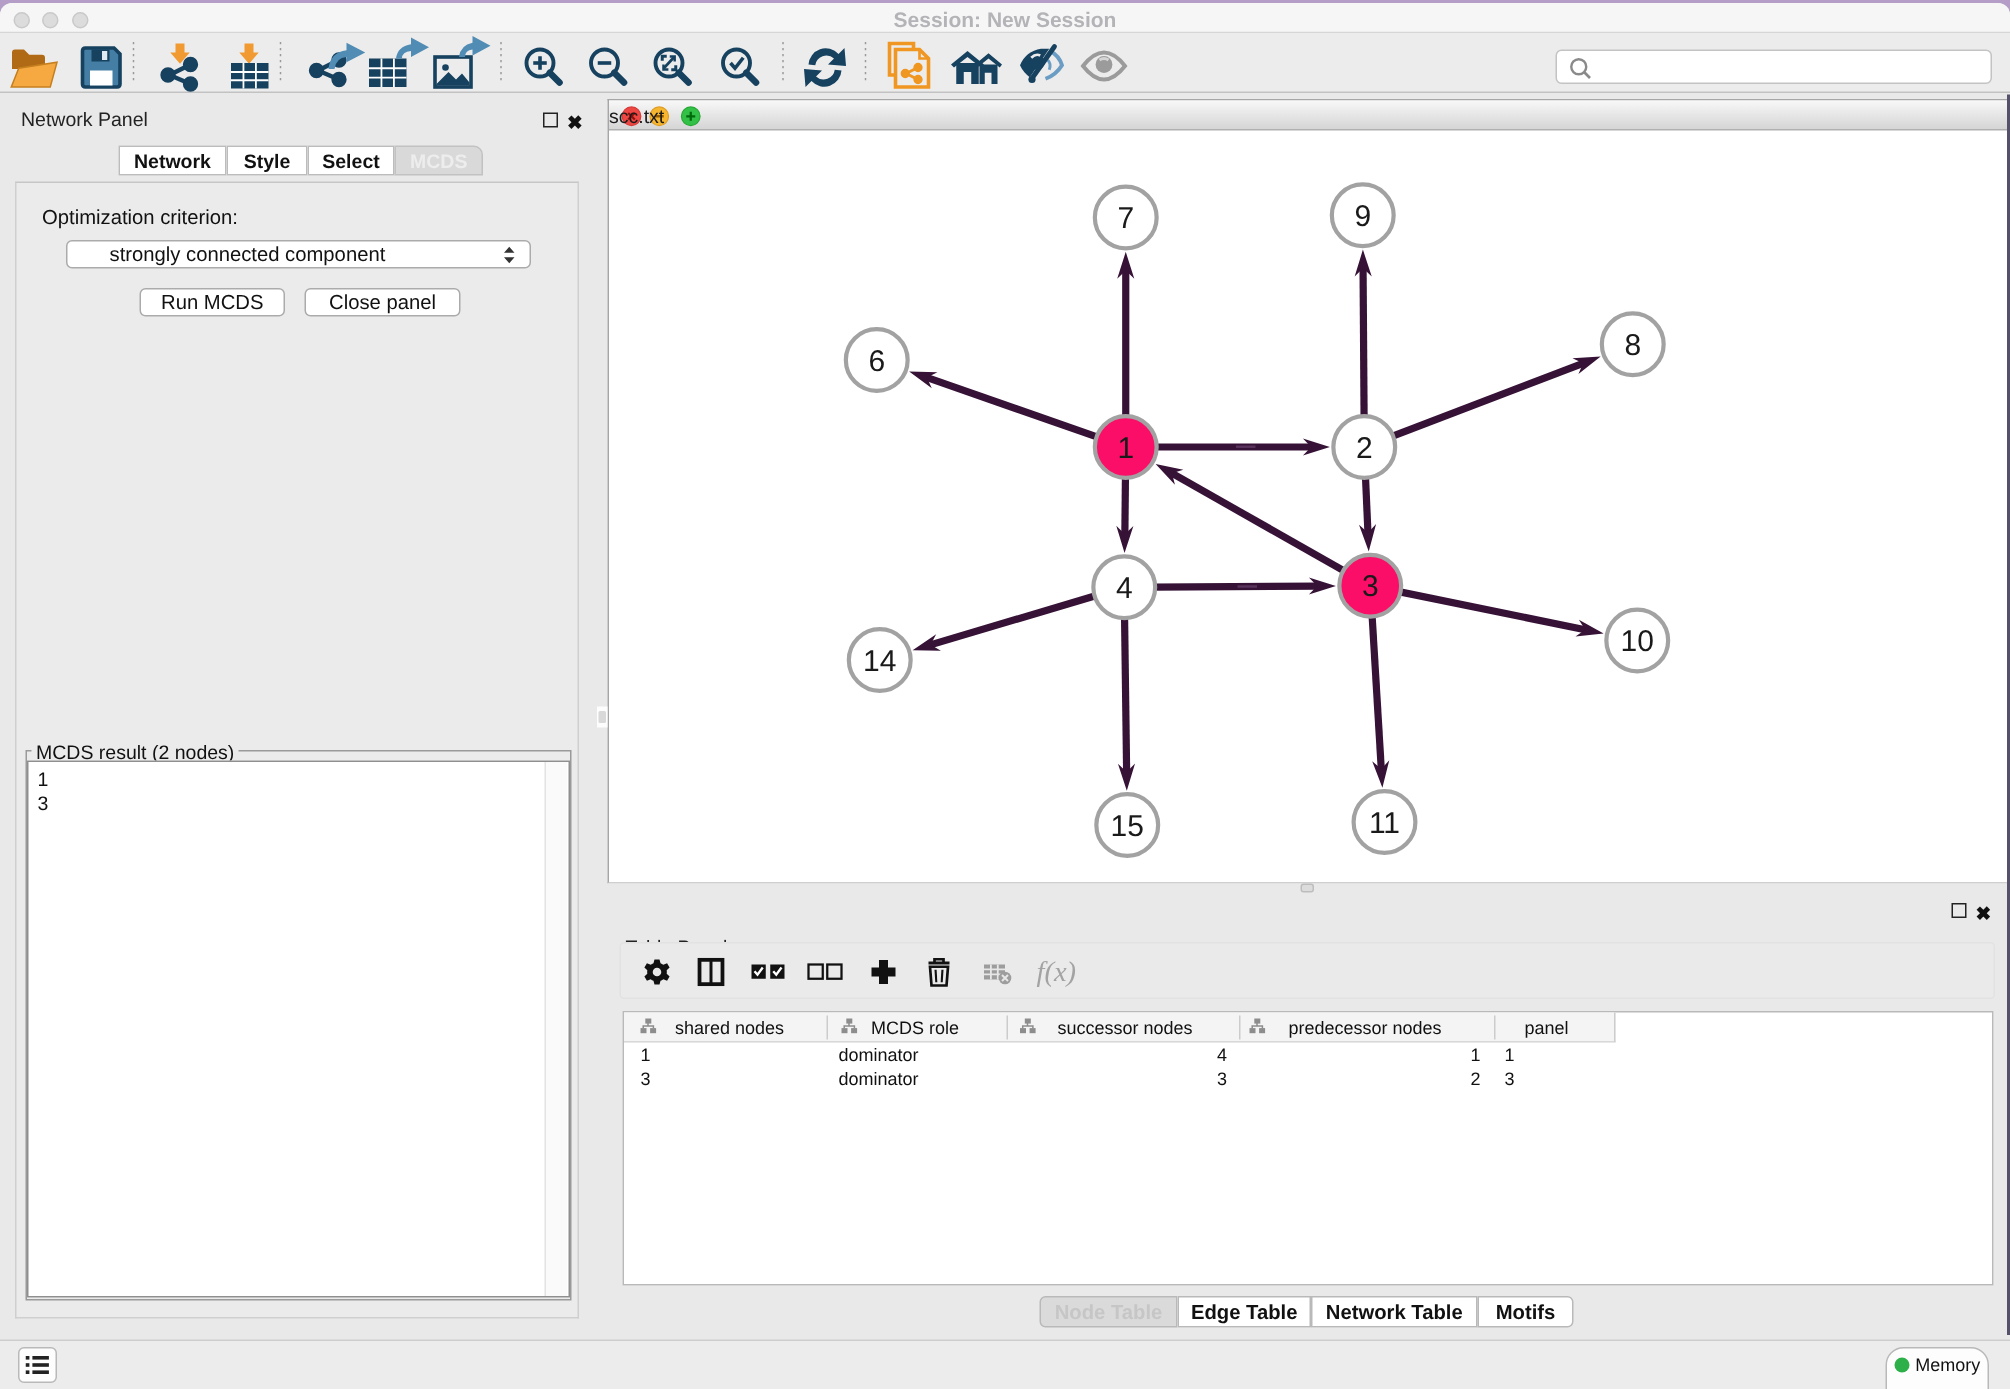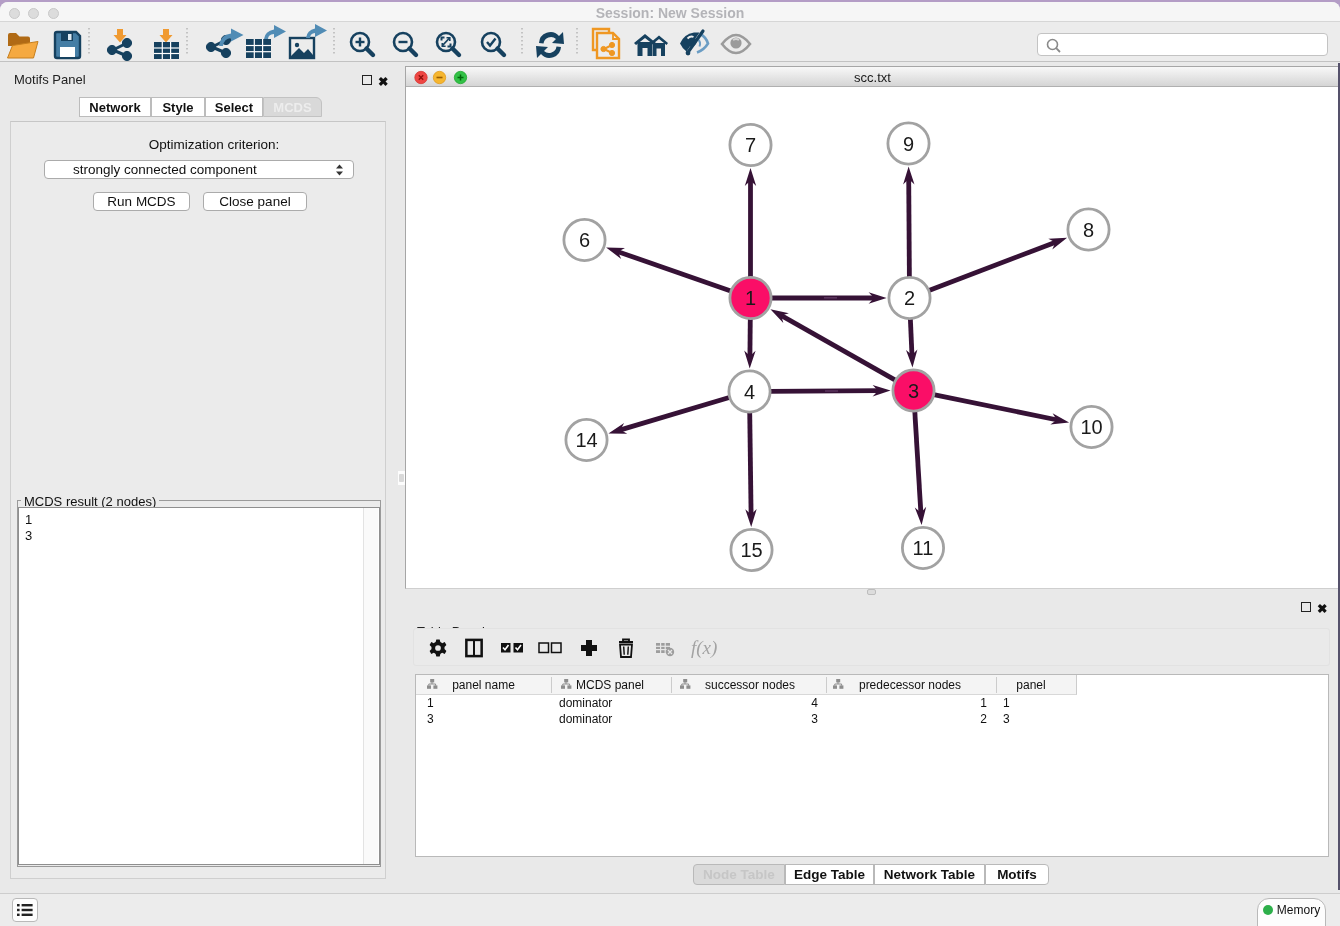--- a/index.html
+++ b/index.html
@@ -10,32 +10,32 @@
 #ttext { position:absolute; top:3px; left:0; width:1340px; text-align:center; font-size:14px; color:#b4b4b8; }
 #toolbar { position:absolute; left:0; top:22px; width:1340px; height:40px; background:#ececec; border-bottom:1px solid #c2c2c2; }
 #searchbox { position:absolute; left:1037px; top:11px; width:291px; height:23px; background:#fff; border:1px solid #c3c3c3; border-radius:4px; }
 #main { position:absolute; left:0; top:63px; width:1340px; height:830px; background:#e9e9e9; }
 
 
 #cp-title { position:absolute; left:14px; top:72px; font-size:13px; color:#222; }
 .winbtn { position:absolute; font-size:12px; color:#111; }
 .cptab { position:absolute; top:0; height:20px; background:#fff; border:1px solid #bcbcbc; font-size:13px; font-weight:bold; color:#111; text-align:center; line-height:19px; }
 #cp-inner { position:absolute; left:10px; top:121px; width:376px; height:758px; background:#ebebeb; border:1px solid #cfcfcf; border-top:1px solid #c6c6c6; }
-#opt-label { position:absolute; left:0; top:137px; width:400px; text-align:center; font-size:13.5px; color:#111;padding-left:28px; }
+#opt-label { position:absolute; left:0; top:137px; width:400px; font-size:13.5px; color:#111;padding-left:28px; }
 #cp-select { position:absolute; left:44px; top:160px; width:310px; height:19px; background:#fff; border:1px solid #ababab; border-radius:4px; font-size:13.5px; color:#111; line-height:17px; padding-left:28px; }
 .cp-btn { position:absolute; top:192px; height:19px; background:#fff; border:1px solid #ababab; border-radius:4px; font-size:13.5px; color:#111; text-align:center; line-height:17px; }
 #fieldset { position:absolute; left:17px; top:500px; width:364px; height:367px; border:1px solid #9a9a9a; }
 #fieldset-label { position:absolute; left:21px; top:494px; background:#ebebeb; font-size:13px; color:#111; padding:0 3px; }
 #fieldset-inner { position:absolute; left:18px; top:507px; width:362px; height:358px; background:#fff; border:1px solid #8f8f8f; font-size:13px; color:#111; line-height:16px; padding:4px 0 0 6px; }
 #fs-scroll { position:absolute; left:363px; top:508px; width:15px; height:356px; background:#fafafa; border-left:1px solid #e3e3e3; }
 
 
 #nw { position:absolute; left:405px; top:66px; width:935px; height:523px; background:#fff; border:1px solid #a6a6a6; border-bottom:1px solid #cfcfcf; }
 #nw-title { position:absolute; left:0; top:0; width:933px; height:20px; background:linear-gradient(#f8f8f8,#d5d5d5); border-bottom:1px solid #b0b0b0; }
-#nw-ttext { position:absolute; left:0; top:3px; width:933px; text-align:center; font-size:13px; color:#1a1a1a; }
+#nw-ttext { position:absolute; left:0; top:3px; width:933px; font-size:13px; color:#1a1a1a; }
 #graph { position:absolute; left:-1px; top:20px; }
 
 
 #tp-title { position:absolute; left:417px; top:600px; font-size:13px; color:#222;margin-top:24px; }
 #tp-toolbar { position:absolute; left:413px; top:628px; width:917px; height:38px; background:#eaeaea; border:1px solid #e2e2e2; border-radius:3px; }
 #tbl { position:absolute; left:415px; top:674px; width:914px; height:183px; background:#fff; border:1px solid #b9b9b9; }
 #tbl-head { position:absolute; left:0; top:0; width:661px; height:20px; background:#f4f4f4; border-bottom:1px solid #d8d8d8; border-right:1px solid #cccccc; font-size:12px; color:#111; }
 .th { position:absolute; top:3px; text-align:center; white-space:nowrap; }
 .thsep { position:absolute; top:2px; height:16px; border-left:1px solid #cccccc; }
 .td { position:absolute; font-size:12px; color:#111; white-space:nowrap; }
@@ -204,21 +204,21 @@
     </svg>
     <div id="searchbox">
       <svg width="20" height="20" viewBox="0 0 20 20" style="position:absolute; left:6px; top:2px;">
         <circle cx="8.5" cy="8.5" r="5" fill="none" stroke="#8a8a8a" stroke-width="1.6"></circle>
         <line x1="12.2" y1="12.2" x2="16" y2="16" stroke="#8a8a8a" stroke-width="1.8"></line>
       </svg>
     </div>
   </div>
   <div id="main"></div>
 
-  <div id="cp-title">Motifs Panel</div>
+  <div id="cp-title">Network Panel</div>
   <div style="position:absolute; left:362px; top:75px; width:10px; height:10px; border:1.4px solid #222;"></div>
   <div class="winbtn" style="left:378px; top:74px; font-weight:bold; font-size:12.5px;">✖</div>
   <div class="cptab" style="left:79px; top:97px; width:72px;">Network</div>
   <div class="cptab" style="left:151px; top:97px; width:54px;">Style</div>
   <div class="cptab" style="left:205px; top:97px; width:58px;">Select</div>
   <div class="cptab" style="left:263px; top:97px; width:59px; background:#d9d9d9; color:#ededed; border-color:#c2c2c2; border-radius:0 6px 0 0;">MCDS</div>
   <div id="cp-inner"></div>
   <div id="opt-label">Optimization criterion:</div>
   <div id="cp-select">strongly connected component
     <svg width="11" height="14" viewBox="0 0 11 14" style="position:absolute; right:8px; top:2px;">
@@ -386,22 +386,22 @@
             <path d="M5 3 L5 5 M1.8 6.6 L1.8 5 L8.6 5 L8.6 6.6" stroke="#8d8d8d" fill="none"></path>
           </g>
           <g transform="translate(417,4)">
             <rect x="3.2" y="0" width="4" height="3.4"></rect>
             <rect x="0" y="6.4" width="4" height="3.4"></rect>
             <rect x="6.4" y="6.4" width="4" height="3.4"></rect>
             <path d="M5 3 L5 5 M1.8 6.6 L1.8 5 L8.6 5 L8.6 6.6" stroke="#8d8d8d" fill="none"></path>
           </g>
         </g>
       </svg>
-      <div class="th" style="left:34px; width:67px;">panel name</div>
-      <div class="th" style="left:159px; width:70px;">MCDS panel</div>
+      <div class="th" style="left:34px; width:67px;">shared nodes</div>
+      <div class="th" style="left:159px; width:70px;">MCDS role</div>
       <div class="th" style="left:279px; width:110px;">successor nodes</div>
       <div class="th" style="left:430px; width:128px;">predecessor nodes</div>
       <div class="th" style="left:595px; width:40px;">panel</div>
       <div class="thsep" style="left:135px;"></div>
       <div class="thsep" style="left:255px;"></div>
       <div class="thsep" style="left:410px;"></div>
       <div class="thsep" style="left:580px;"></div>
     </div>
     <div class="td" style="left:11px; top:21px;">1</div>
     <div class="td" style="left:143px; top:21px;">dominator</div>

